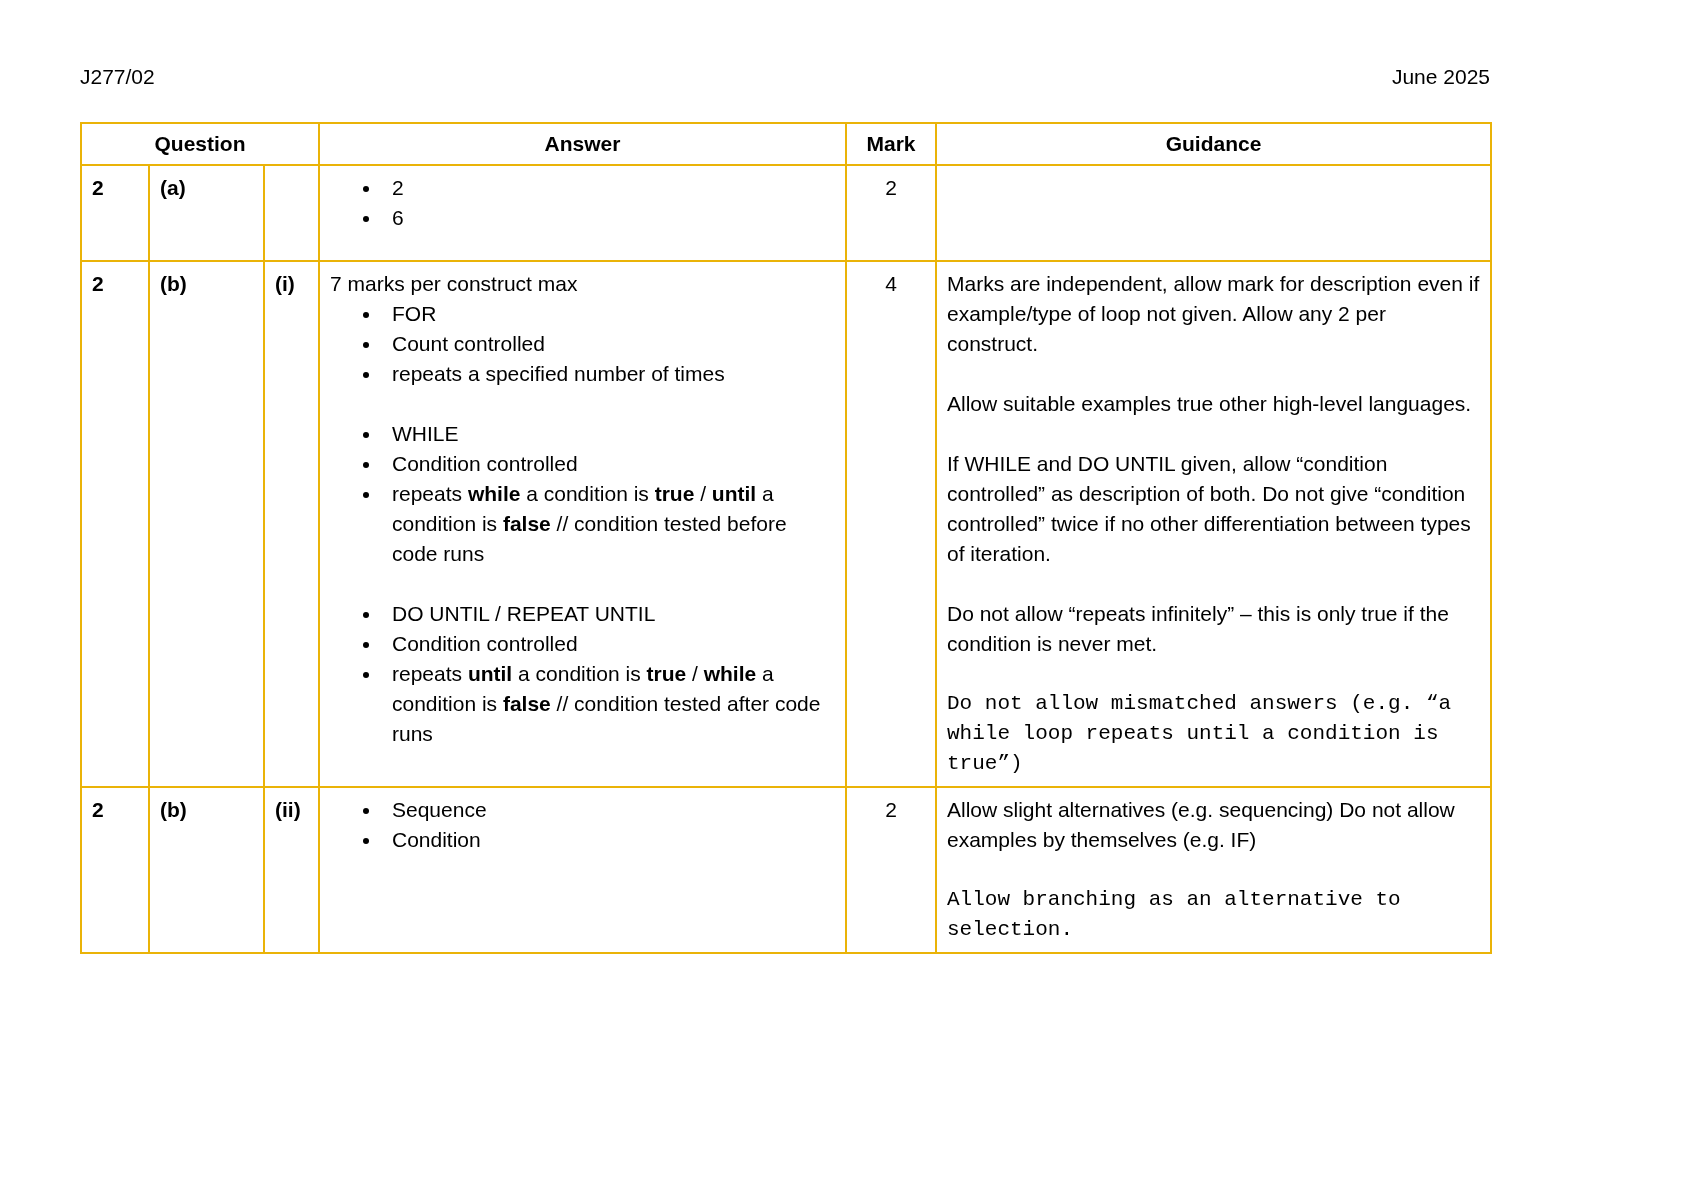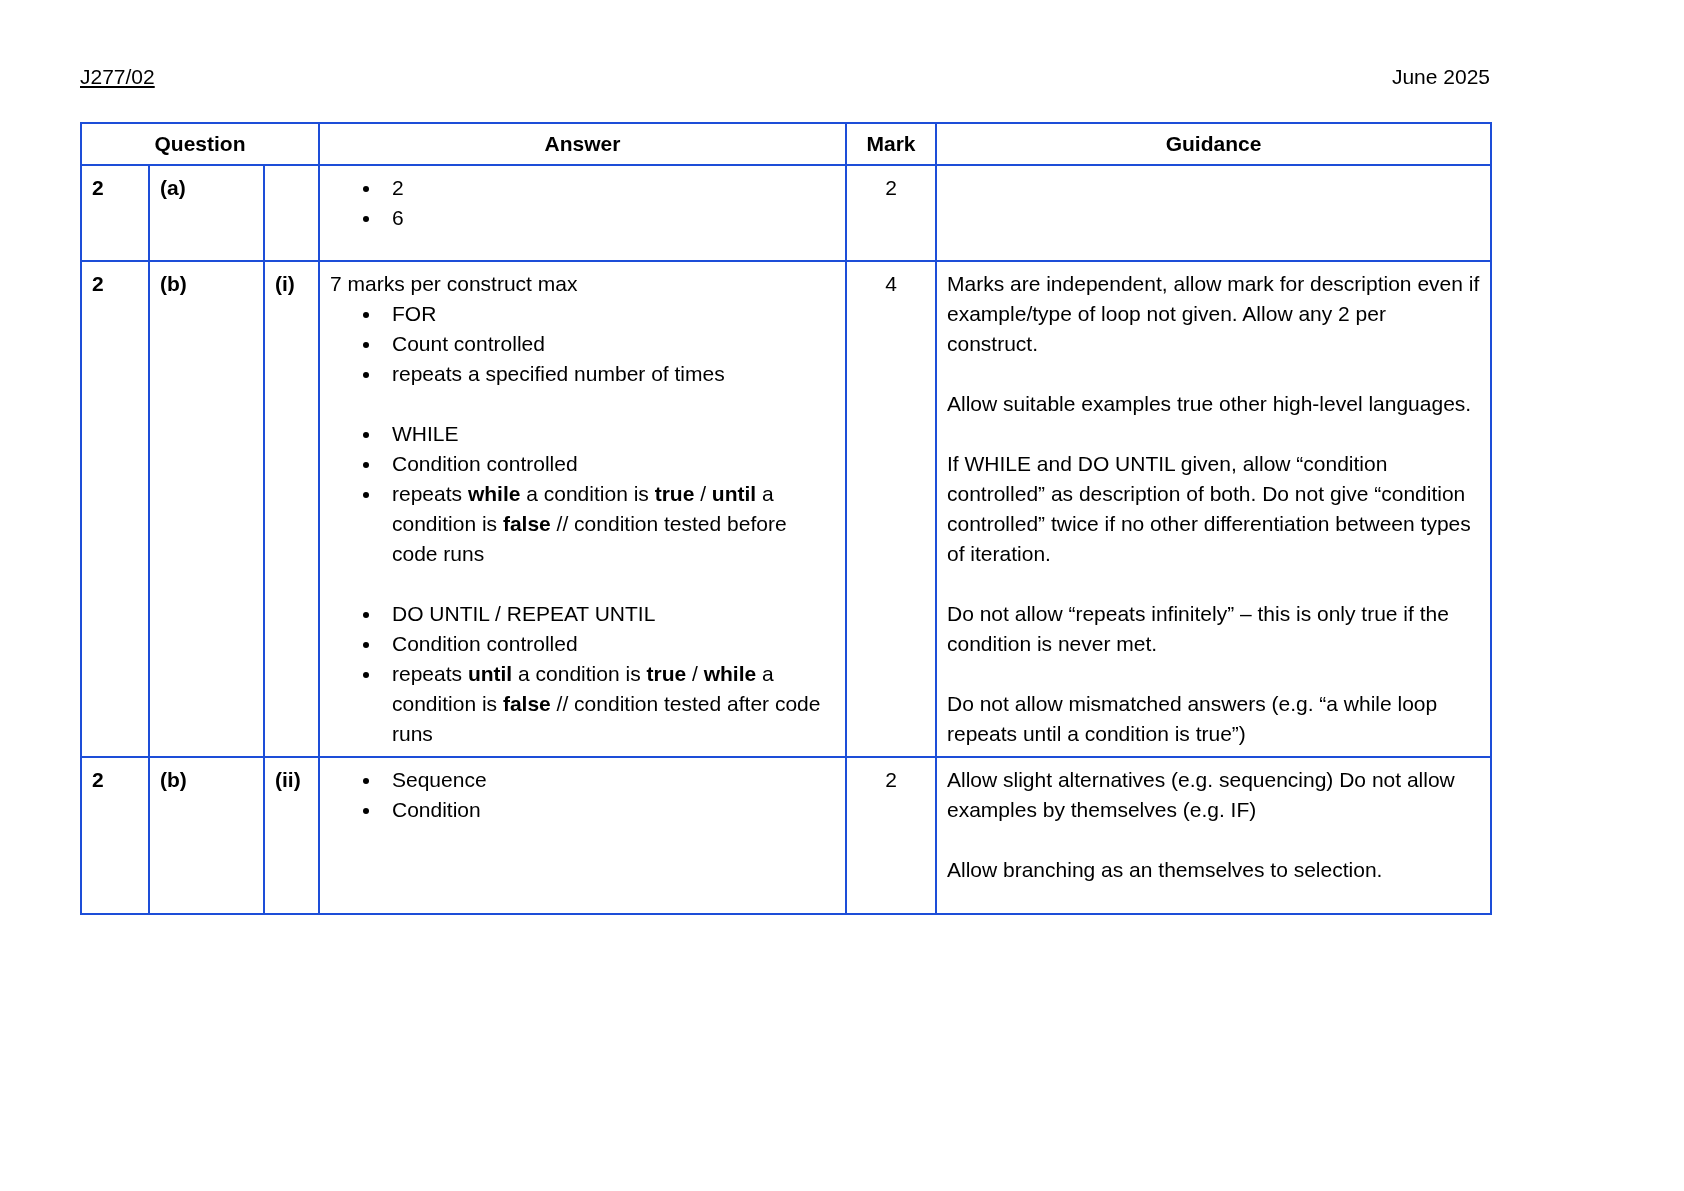--- a/index.html
+++ b/index.html
@@ -15,32 +15,32 @@
     height: 1191px;
     padding: 62px 194px 0 80px;
     background: #ffffff;
     position: relative;
   }
   .doc-header {
     position: relative;
     height: 34px;
     margin-bottom: 26px;
   }
-  .doc-header .hleft  { position: absolute; left: 0; top: 0; text-decoration: underline; }
+  .doc-header .hleft  { position: absolute; left: 0; top: 0; }
   .doc-header .hcenter{ position: absolute; left: 0; right: 0; top: 0; text-align: center; }
   .doc-header .hright { position: absolute; right: 0; top: 0; }
 
   table.mark-scheme {
     border-collapse: collapse;
     table-layout: fixed;
     width: 1410px;
   }
   table.mark-scheme th,
   table.mark-scheme td {
-    border: 2px solid #1d4ed8;
+    border: 2px solid #eab308;
     vertical-align: top;
     padding: 7px 10px;
   }
   table.mark-scheme th {
     font-weight: bold;
     text-align: center;
     padding: 5px 10px;
   }
   col.c-qnum  { width: 68px; }
   col.c-qpart { width: 115px; }
@@ -63,21 +63,21 @@
   ul.bullets:last-child { margin-bottom: 0; }
   ul.bullets li {
     margin: 0;
     padding-left: 10px;
   }
   .bold { font-weight: bold; }
 
   .guidance-cell p {
     margin: 0 0 30px 0;
   }
-  .guidance-cell p:last-child { margin-bottom: 0; }
+  .guidance-cell p:last-child { margin-bottom: 0; font-family: Liberation Mono, monospace; }
 
   .doc-footer {
     width: 1410px;
     text-align: center;
     margin-top: 72px;
   }
 </style>
 </head>
 <body>
 
@@ -156,20 +156,20 @@
           <td class="cell q-col">(ii)</td>
           <td class="cell answer-cell">
             <ul class="bullets">
               <li class="bullet-item"><span>Sequence</span></li>
               <li class="bullet-item"><span>Condition</span></li>
             </ul>
           </td>
           <td class="cell mark-cell">2</td>
           <td class="cell guidance-cell">
             <p class="guidance-para">Allow slight alternatives (e.g. sequencing) Do not allow examples by themselves (e.g. IF)</p>
-            <p class="guidance-para">Allow branching as an themselves to selection.</p>
+            <p class="guidance-para">Allow branching as an alternative to selection.</p>
           </td>
         </tr>
       </tbody>
   </table>
 
 
 </div>
 
 </body></html>

